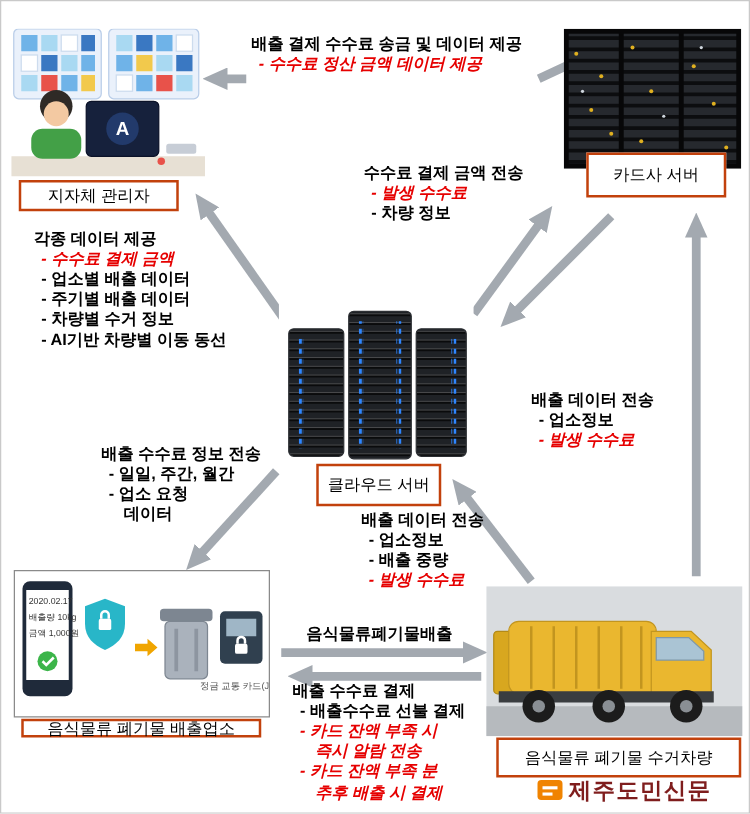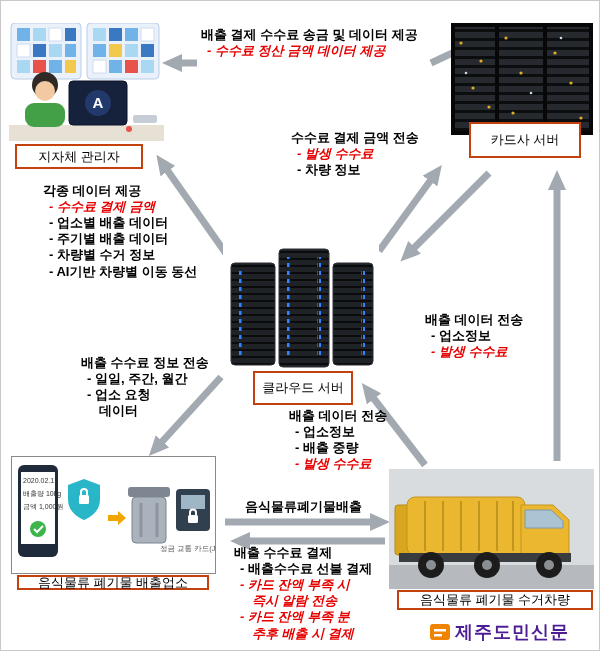--- a/index.html
+++ b/index.html
@@ -10,21 +10,21 @@
   .flow{position:absolute;z-index:3;font-size:13px;font-weight:bold;color:#000;line-height:1.24;}
   .fl-title{white-space:nowrap;}
   .fl-item{white-space:nowrap;padding-left:6px;}
   .fl-item.ind{padding-left:18px;}
   .red{color:#e60000;font-style:italic;}
   .nodebox{position:absolute;z-index:4;background:#fff;border:2px solid #c2410c;color:#000;font-weight:normal;
            font-size:13px;display:flex;align-items:center;justify-content:center;text-align:center;
            white-space:nowrap;box-sizing:border-box;}
   .biz-frame{position:absolute;z-index:2;background:#fff;border:1px solid #8a8a8a;box-sizing:border-box;}
   .logo{position:absolute;z-index:4;display:flex;align-items:center;gap:4px;}
-  .logo-text{font-size:18px;font-weight:bold;color:#4c1d95;letter-spacing:1px;white-space:nowrap;}
+  .logo-text{font-size:18px;font-weight:bold;color:#7f1d1d;letter-spacing:1px;white-space:nowrap;}
 </style>
 </head>
 <body>
 
 <div class="canvas">
 
   <svg id="arrows" width="600" height="651">
     <defs>
       <marker id="ah" markerUnits="userSpaceOnUse" markerWidth="20" markerHeight="18" refX="5" refY="9" orient="auto">
         <path d="M0,0 L20,9 L0,18 Z" fill="#a3a9b0"></path>
@@ -204,38 +204,38 @@
         <circle cx="98" cy="96" r="5" fill="#8a8f94"></circle>
       <circle cx="160" cy="96" r="13" fill="#1c1c1c"></circle>
         <circle cx="160" cy="96" r="5" fill="#8a8f94"></circle>
     </g>
   </svg>
 
   <div class="nodebox" style="left:14px;top:143px;width:128px;height:25px">지자체 관리자</div>
   <div class="nodebox" style="left:468px;top:121px;width:112px;height:36px">카드사 서버</div>
   <div class="nodebox" style="left:252px;top:370px;width:100px;height:34px">클라우드 서버</div>
   <div class="nodebox" style="left:16px;top:574px;width:192px;height:15px">음식물류 폐기물 배출업소</div>
-  <div class="nodebox" style="left:396px;top:589px;width:196px;height:20px">음식물류 폐기물 수거차량</div>
+  <div class="nodebox" style="left:396px;top:589px;width:196px;height:32px">음식물류 폐기물 수거차량</div>
 
   <div class="flow" style="left:200px;top:26px">
     <div class="fl-title">배출 결제 수수료 송금 및 데이터 제공</div>
     <div>
         <div class="fl-item red">- 수수료 정산 금액 데이터 제공</div>
       </div>
   </div>
 
   <div class="flow" style="left:290px;top:129px">
     <div class="fl-title">수수료 결제 금액 전송</div>
     <div>
         <div class="fl-item red">- 발생 수수료</div>
         <div class="fl-item">- 차량 정보</div>
       </div>
   </div>
 
-  <div class="flow" style="left:42px;top:182px">
+  <div class="flow" style="left:26px;top:182px">
     <div class="fl-title">각종 데이터 제공</div>
     <div>
         <div class="fl-item red">- 수수료 결제 금액</div>
         <div class="fl-item">- 업소별 배출 데이터</div>
         <div class="fl-item">- 주기별 배출 데이터</div>
         <div class="fl-item">- 차량별 수거 정보</div>
         <div class="fl-item">- AI기반 차량별 이동 동선</div>
       </div>
   </div>
 

